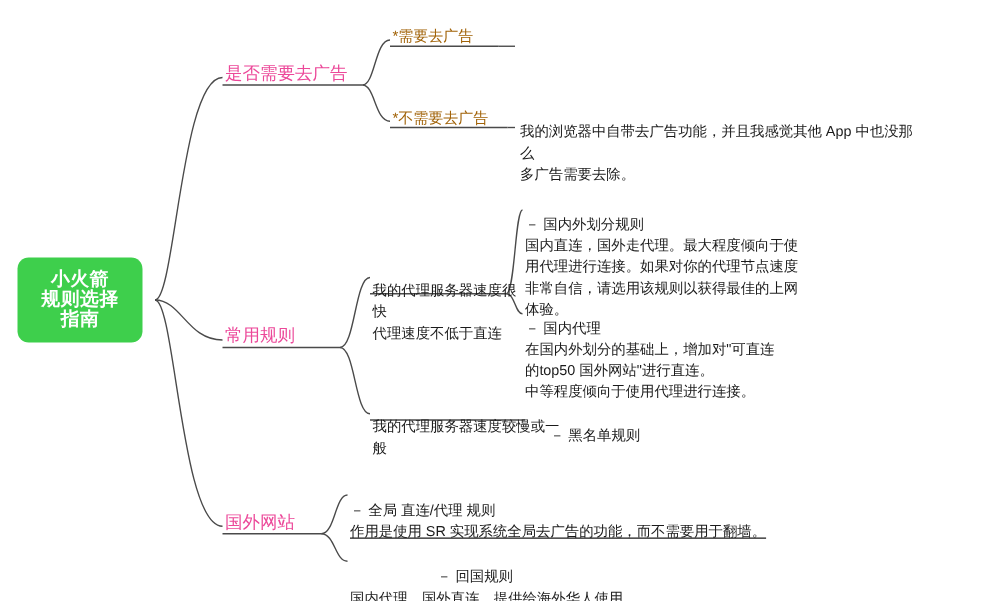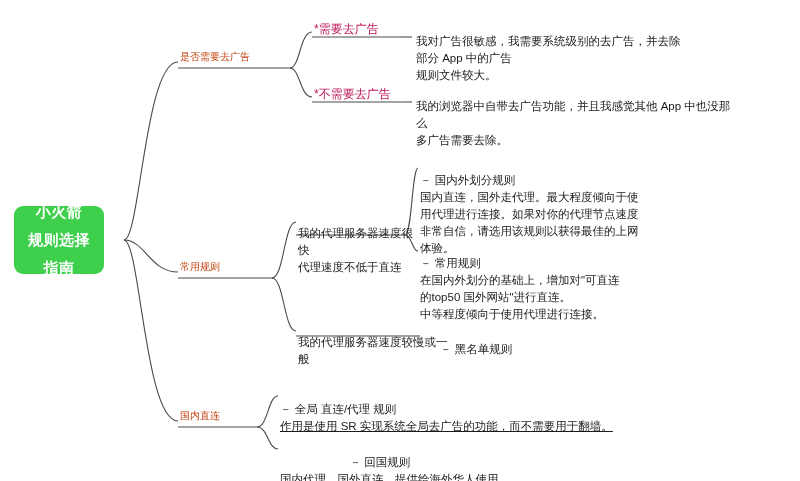--- a/index.html
+++ b/index.html
@@ -27,44 +27,44 @@
     height: 481px;
     pointer-events: none;
   }
   .node {
     position: absolute;
     box-sizing: border-box;
   }
   .root-node {
     left: 14px;
     top: 206px;
-    width: 90px;
+    width: 100px;
     height: 68px;
     background: #3ecf4c;
     border-radius: 9px;
     color: #ffffff;
     display: flex;
     align-items: center;
     justify-content: center;
     text-align: center;
     font-size: 15px;
     font-weight: bold;
-    line-height: 28px;
+    line-height: 16px;
     letter-spacing: 0.5px;
   }
   .branch-node {
-    font-size: 10px;
-    color: #c2410c;
+    font-size: 14px;
+    color: #ec4899;
     white-space: nowrap;
     padding-bottom: 3px;
     text-align: right;
   }
   .leaf-node {
     font-size: 12px;
-    color: #be185d;
+    color: #a16207;
     white-space: nowrap;
     padding-bottom: 3px;
   }
   .detail-node {
     font-size: 11.5px;
     color: #1b1b1b;
     line-height: 17px;
     white-space: pre-line;
   }
 </style>
@@ -119,25 +119,20 @@
 指南</span>
   </div>
 
   <div class="node branch-node" style="left:180px; top:50px;">
     <span>是否需要去广告</span>
   </div>
 
   <div class="node leaf-node" style="left:314px; top:21px;">
     <span>*需要去广告</span>
   </div>
-  <div class="node detail-node" style="left:416px; top:16px; width:300px;">
-    <span>我对广告很敏感，我需要系统级别的去广告，并去除
-部分 App 中的广告
-规则文件较大。</span>
-  </div>
 
   <div class="node leaf-node" style="left:314px; top:86px;">
     <span>*不需要去广告</span>
   </div>
   <div class="node detail-node" style="left:416px; top:81px; width:320px;">
     <span>我的浏览器中自带去广告功能，并且我感觉其他 App 中也没那么
 多广告需要去除。</span>
   </div>
 
   <div class="node branch-node" style="left:180px; top:260px;">
@@ -153,38 +148,38 @@
     <span>－ 国内外划分规则</span>
   </div>
   <div class="node detail-node" style="left:420px; top:172px; width:300px;">
     <span>国内直连，国外走代理。最大程度倾向于使
 用代理进行连接。如果对你的代理节点速度
 非常自信，请选用该规则以获得最佳的上网
 体验。</span>
   </div>
 
   <div class="node detail-node" style="left:420px; top:238px; width:130px;">
-    <span>－ 常用规则</span>
+    <span>－ 国内代理</span>
   </div>
   <div class="node detail-node" style="left:420px; top:255px; width:300px;">
     <span>在国内外划分的基础上，增加对"可直连
 的top50 国外网站"进行直连。
 中等程度倾向于使用代理进行连接。</span>
   </div>
 
   <div class="node detail-node" style="left:298px; top:317px; width:160px;">
     <span>我的代理服务器速度较慢或一般</span>
   </div>
 
   <div class="node detail-node" style="left:440px; top:324px; width:130px;">
     <span>－ 黑名单规则</span>
   </div>
 
   <div class="node branch-node" style="left:180px; top:409px;">
-    <span>国内直连</span>
+    <span>国外网站</span>
   </div>
 
   <div class="node detail-node" style="left:280px; top:384px; width:200px;">
     <span>－ 全局 直连/代理 规则</span>
   </div>
   <div class="node detail-node" style="left:280px; top:401px; width:380px;text-decoration:underline;">
     <span>作用是使用 SR 实现系统全局去广告的功能，而不需要用于翻墙。</span>
   </div>
 
   <div class="node detail-node" style="left:280px; top:437px; width:200px;text-align:center;">

